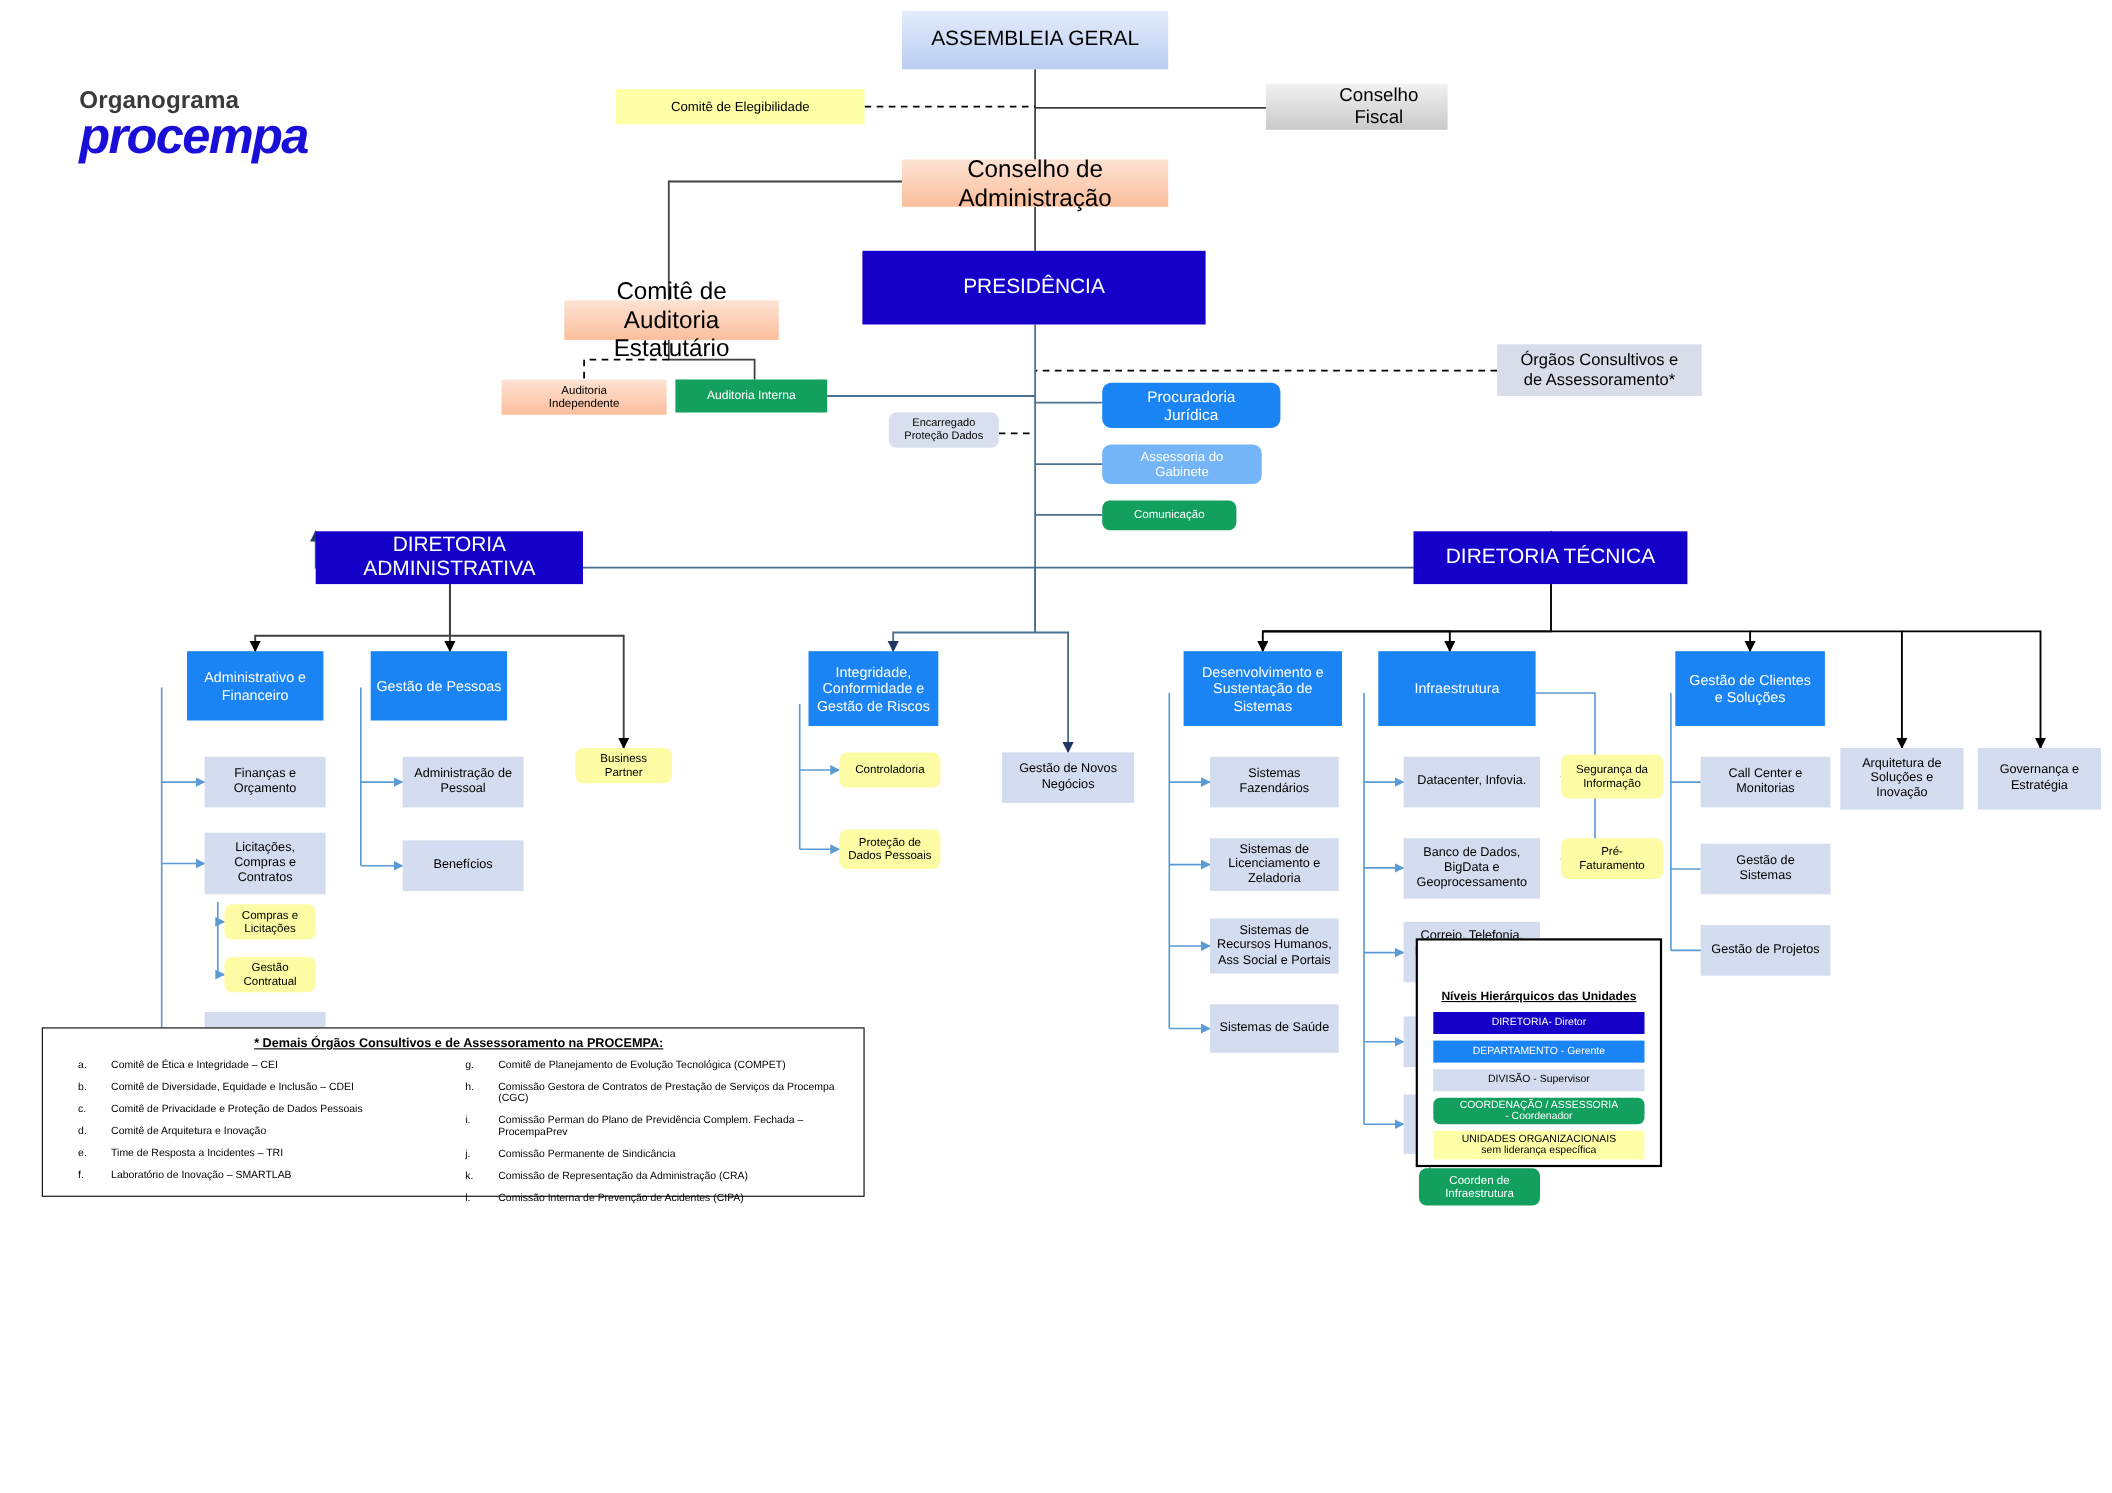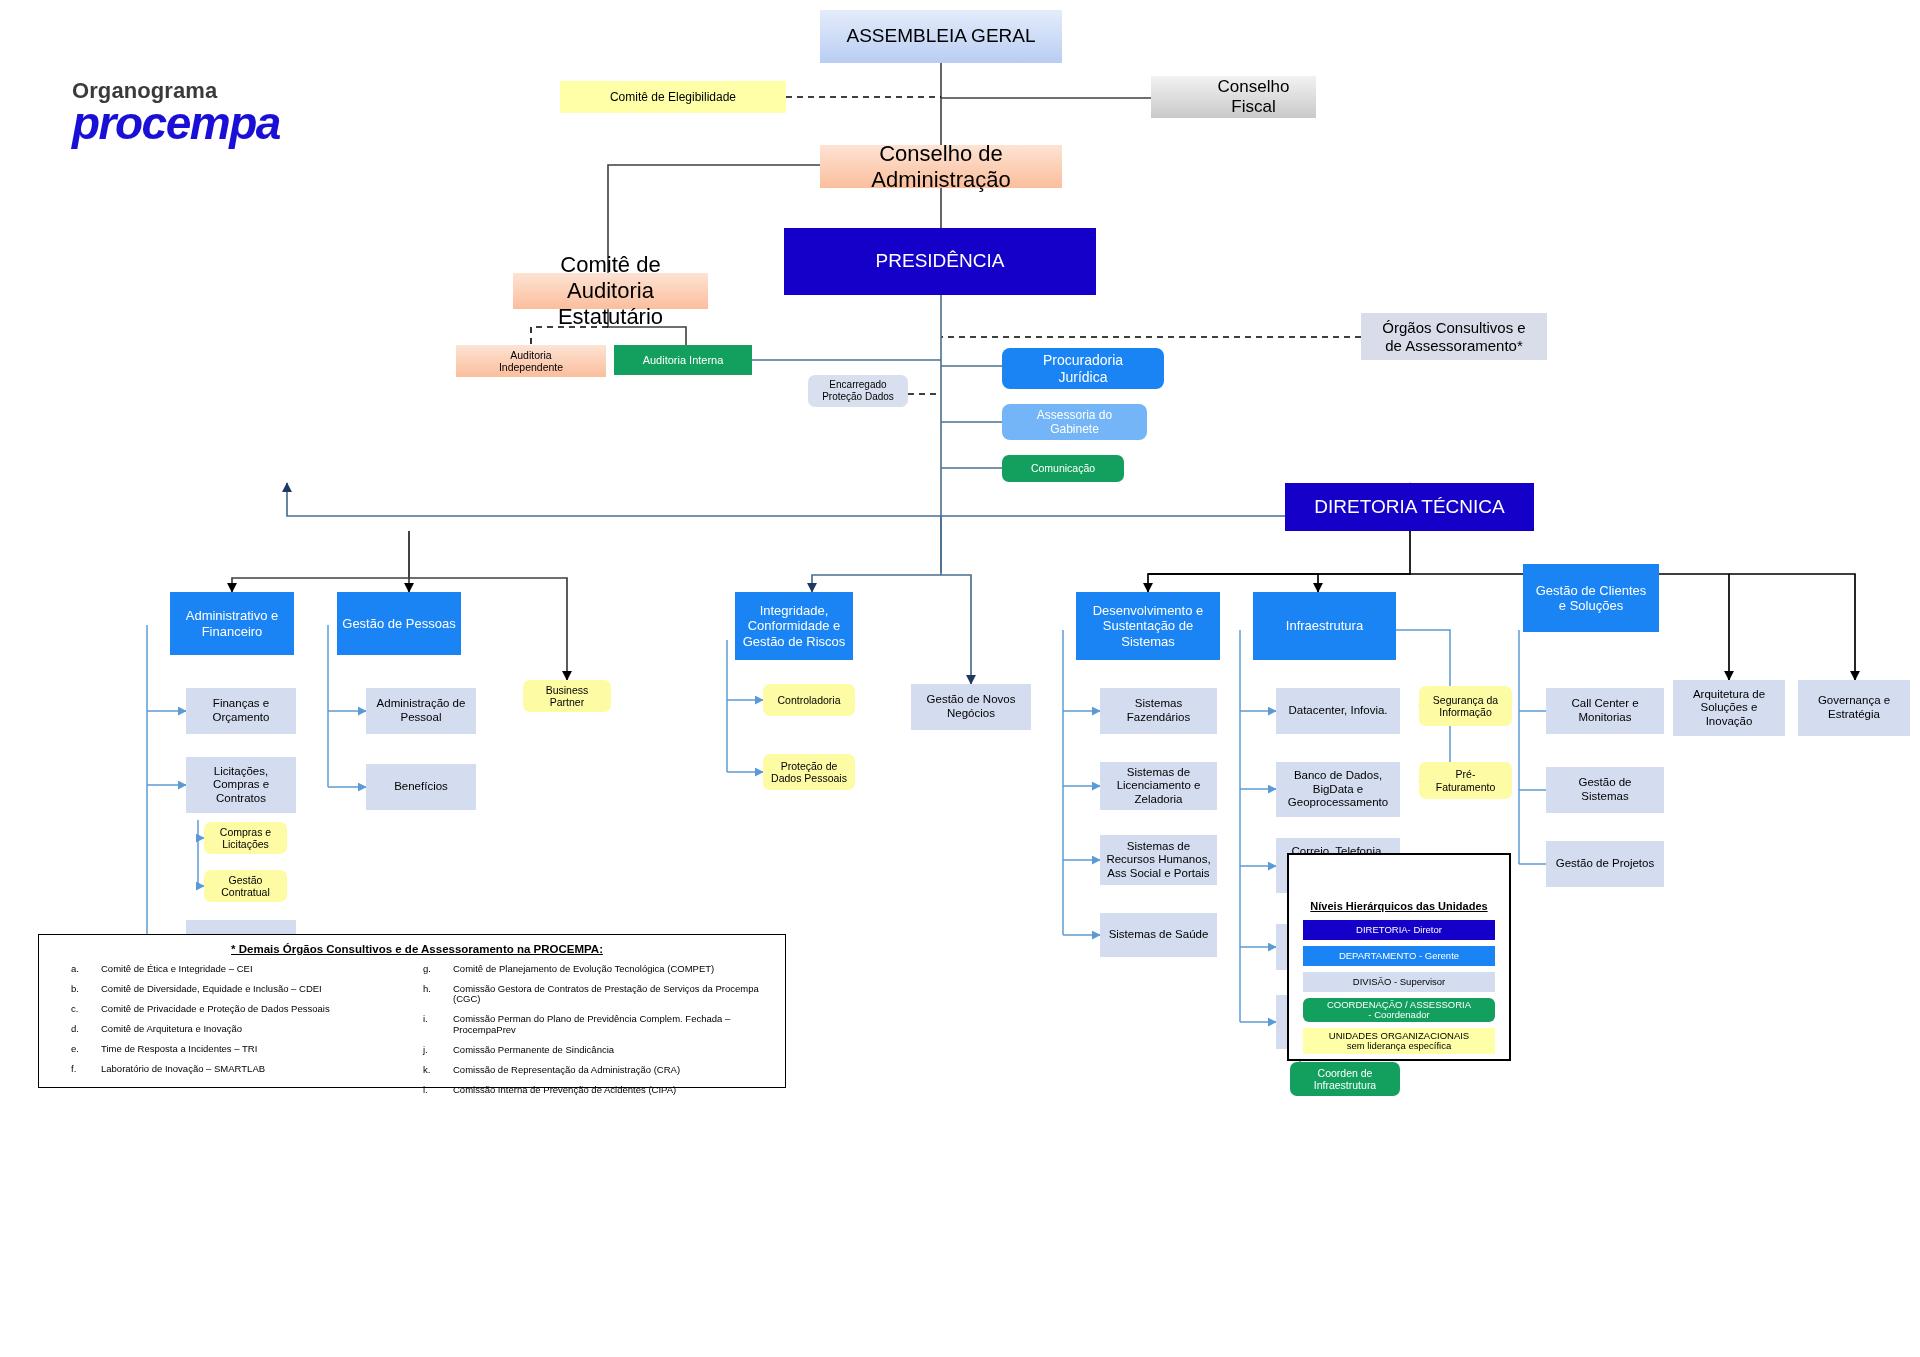--- a/index.html
+++ b/index.html
@@ -302,20 +302,22 @@
 Proteção Dados</div>
 
   <div class="node lvl-depto-round" style="left:1002px;top:348px;width:162px;height:41px;">Procuradoria
 Jurídica</div>
 
   <div class="node lvl-depto-light" style="left:1002px;top:404px;width:145px;height:36px;">Assessoria do
 Gabinete</div>
 
   <div class="node lvl-coord-round" style="left:1002px;top:455px;width:122px;height:27px;">Comunicação</div>
 
+  <div class="node lvl-diretoria" style="left:287px;top:483px;width:243px;height:48px;">DIRETORIA
+ADMINISTRATIVA</div>
 
   <div class="node lvl-diretoria" style="left:1285px;top:483px;width:249px;height:48px;">DIRETORIA TÉCNICA</div>
 
   <div class="node lvl-depto" style="left:170px;top:592px;width:124px;height:63px;">Administrativo e
 Financeiro</div>
 
   <div class="node lvl-depto" style="left:337px;top:592px;width:124px;height:63px;">Gestão de Pessoas</div>
 
   <div class="node lvl-unidade-round" style="left:523px;top:680px;width:88px;height:32px;">Business
 Partner</div>
@@ -391,21 +393,21 @@
 
   <div class="node lvl-coord-round" style="left:1290px;top:1062px;width:110px;height:34px;">Coorden de
 Infraestrutura</div>
 
   <div class="node lvl-unidade-round" style="left:1419px;top:686px;width:93px;height:40px;">Segurança da
 Informação</div>
 
   <div class="node lvl-unidade-round" style="left:1419px;top:762px;width:93px;height:37px;">Pré-
 Faturamento</div>
 
-  <div class="node lvl-depto" style="left:1523px;top:564px;width:136px;height:68px;">Gestão de Clientes
+  <div class="node lvl-depto" style="left:1523px;top:592px;width:136px;height:68px;">Gestão de Clientes
 e Soluções</div>
 
   <div class="node lvl-divisao" style="left:1546px;top:688px;width:118px;height:46px;">Call Center e
 Monitorias</div>
 
   <div class="node lvl-divisao" style="left:1546px;top:767px;width:118px;height:46px;">Gestão de
 Sistemas</div>
 
   <div class="node lvl-divisao" style="left:1546px;top:841px;width:118px;height:46px;">Gestão de Projetos</div>
 

